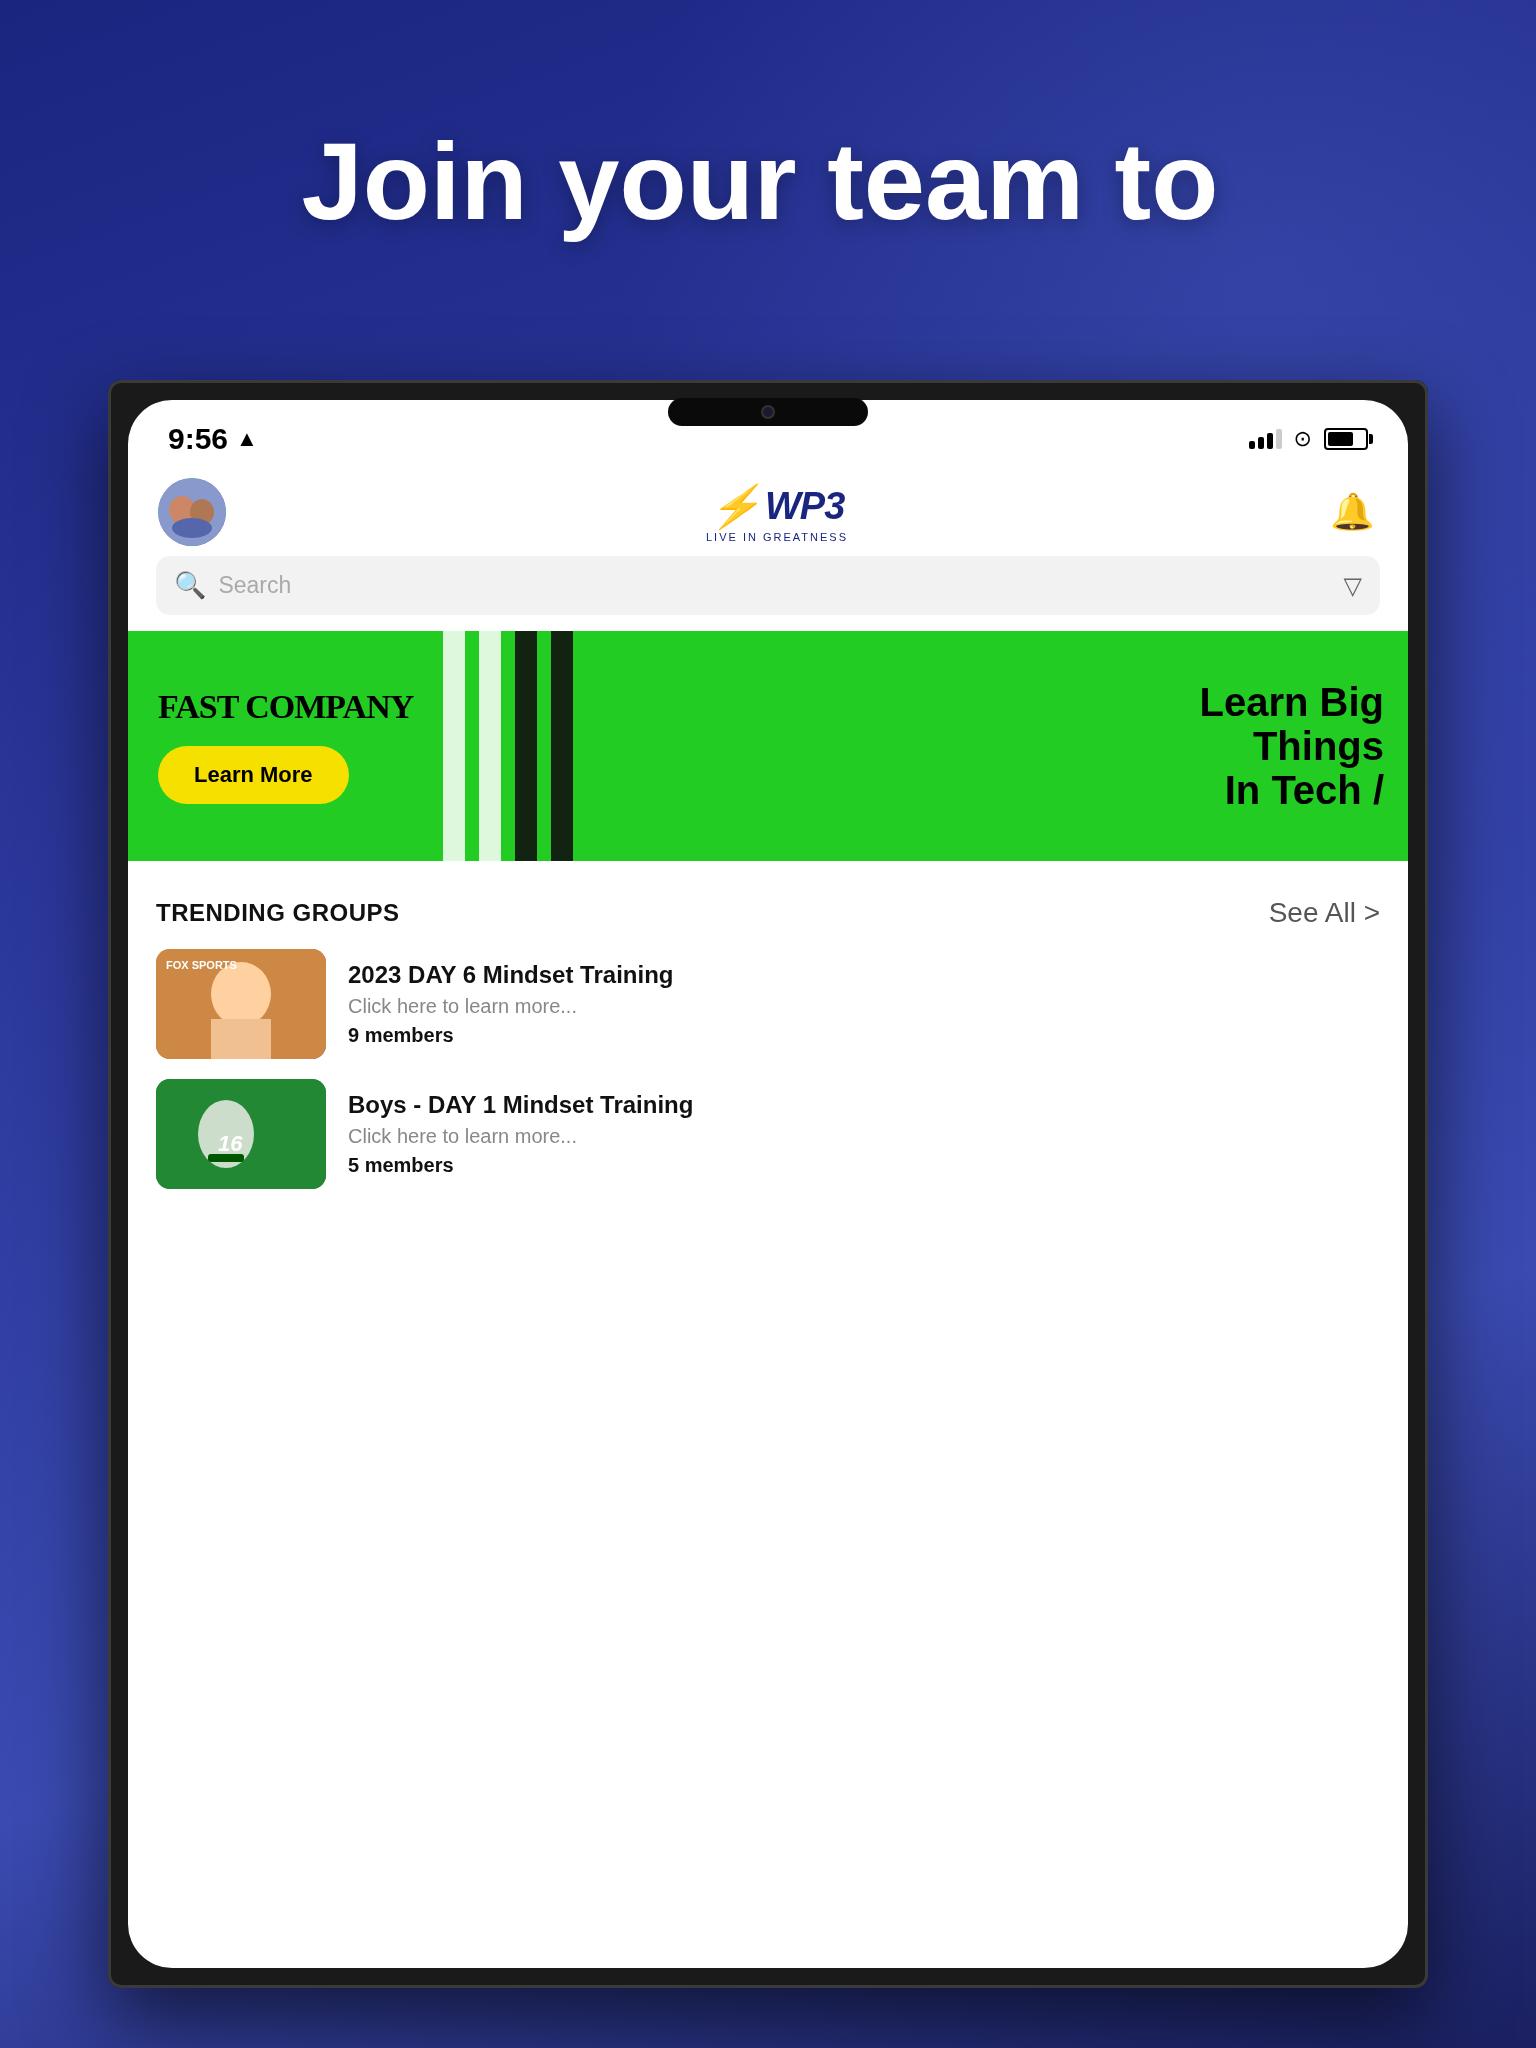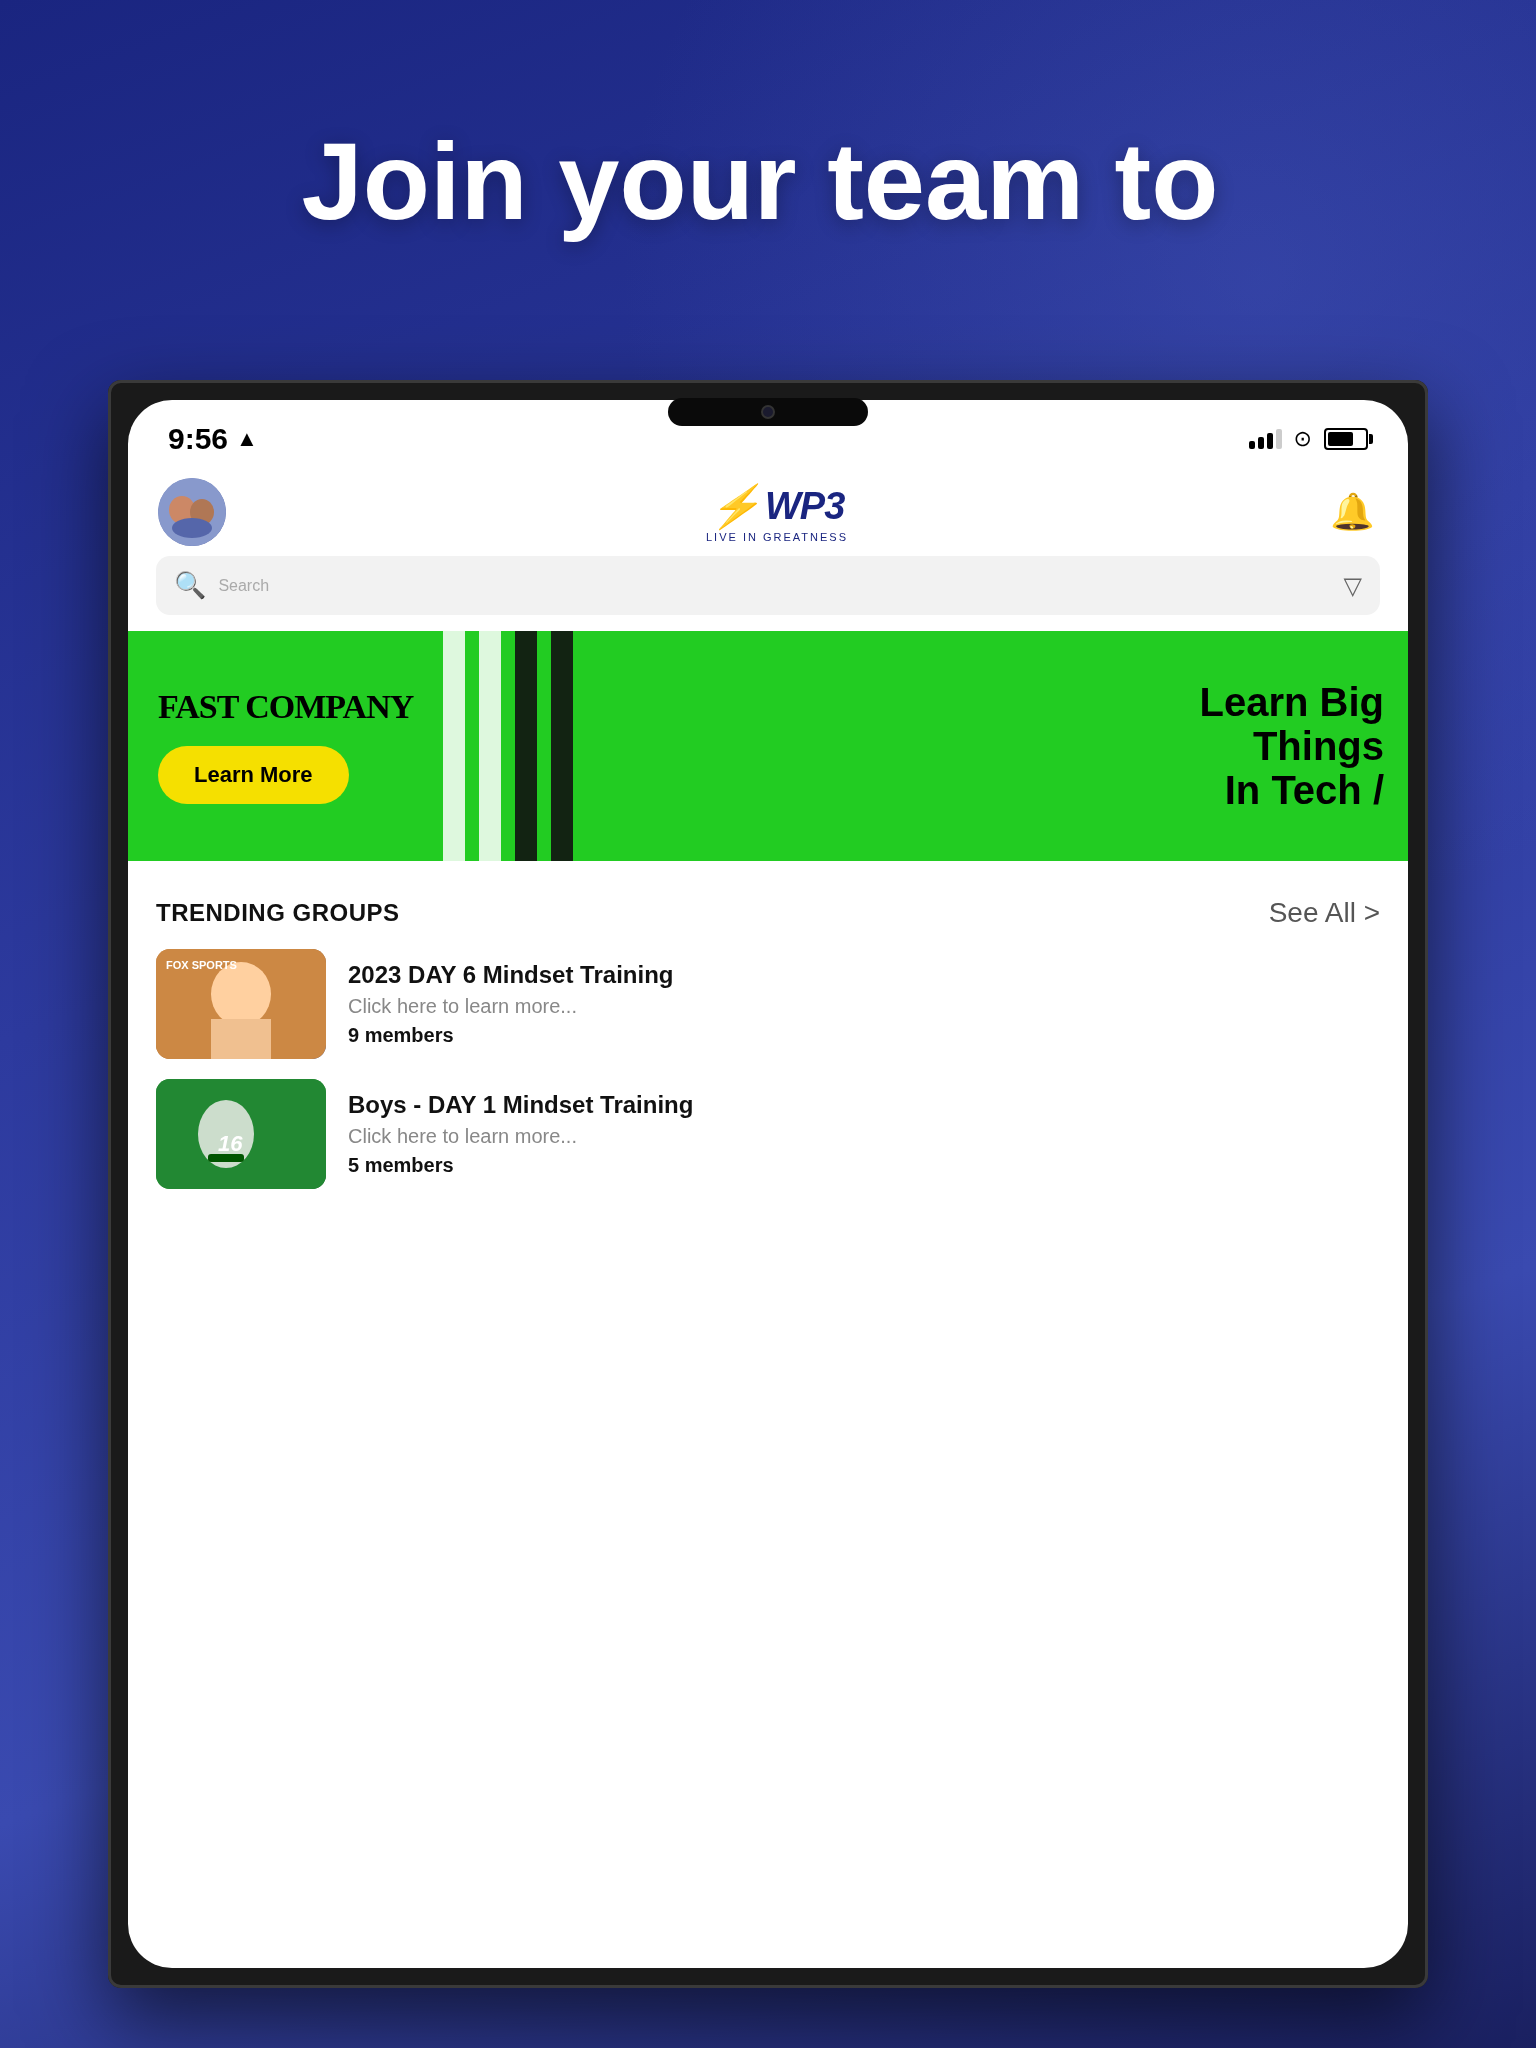--- a/index.html
+++ b/index.html
@@ -244,21 +244,21 @@
       gap: 12px;
     }
 
     .search-bar .search-icon-wrap {
       font-size: 26px;
       color: #888;
     }
 
     .search-input {
       flex: 1;
-      font-size: 16px;
+      font-size: 23px;
       color: #aaa;
       background: transparent;
       border: none;
       outline: none;
     }
 
     .filter-icon {
       font-size: 24px;
       color: #666;
     }

